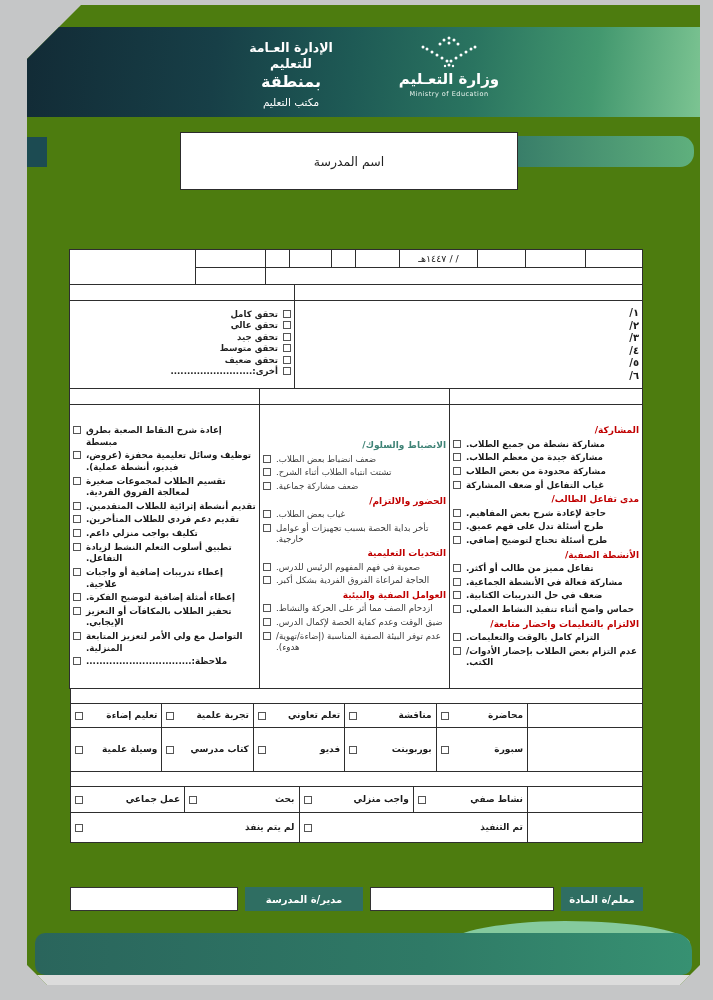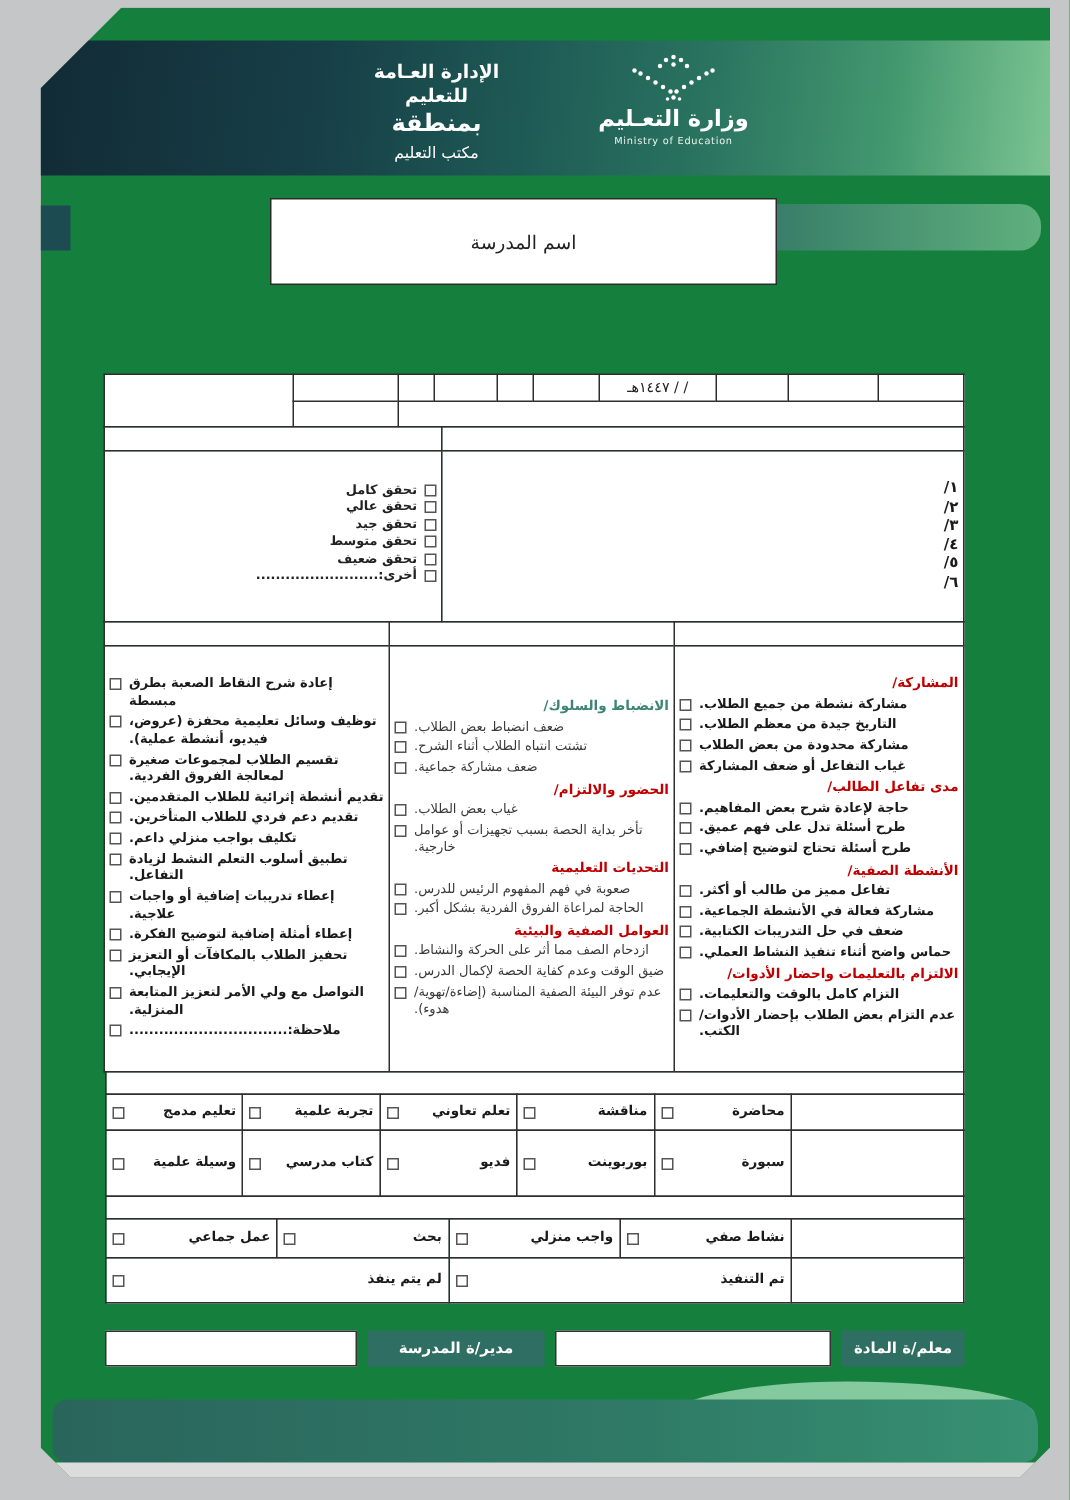--- a/index.html
+++ b/index.html
@@ -1,19 +1,19 @@
 <!DOCTYPE html>
 <html lang="ar"><head>
 <meta charset="utf-8">
 <style>
   *{box-sizing:border-box;margin:0;padding:0}
   html,body{width:713px}
   body{font-family:"DejaVu Sans",sans-serif;background:#b9babb}
   .canvas{position:relative;width:713px;height:1000px;background:#c5c6c7;overflow:hidden}
-  .page{position:absolute;left:27px;top:5px;width:673px;height:980px;background:#15803d;
+  .page{position:absolute;left:27px;top:5px;width:673px;height:980px;background:#4d7c0f;
         clip-path:polygon(54px 0,100% 0,100% calc(100% - 20px),calc(100% - 20px) 100%,20px 100%,0 calc(100% - 20px),0 54px)}
   
   .band{position:absolute;left:0;top:22px;width:100%;height:90px;
         background:linear-gradient(96deg,#122b36 0%,#173f47 28%,#1e5a55 48%,#2a7460 66%,#43986f 84%,#7cc492 100%)}
   .org{position:absolute;top:13px;left:200px;width:128px;color:#fff;text-align:center;direction:rtl}
   .org-l1{font-size:12.5px;font-weight:bold;line-height:1.25}
   .org-l2{font-size:16px;font-weight:bold;margin-top:1px}
   .org-l3{font-size:10.5px;margin-top:5px}
   .logo{position:absolute;top:8px;left:356px;width:132px;text-align:center;color:#fff}
   .logo svg{display:block;margin:0 auto}
@@ -33,21 +33,21 @@
   table.tbl + table.tbl{margin-top:-1px}
   .tbl td{border:1px solid #2e2e2e;padding:0 2px;vertical-align:middle;background:#fff}
   .th{background:#2f6e62;color:#fff;font-weight:bold;font-size:10px;text-align:center}
   .info-tbl tr:first-child td{height:18px}
   .info-tbl tr:last-child td{height:17px}
   .info-tbl .th{font-size:9.5px}
   .val{background:#fff}
   .date{font-size:9.5px;text-align:center;color:#222}
   
   .obj-hdr td{height:16px}
-  .obj-body td{height:78px;vertical-align:top;padding:19px 3px}
+  .obj-body td{height:78px;vertical-align:top;padding:6px 3px}
   .obj-line{font-size:10px;font-weight:bold;color:#1a1a1a;text-align:right;height:12.5px;line-height:12.5px}
   .level-row{display:flex;align-items:center;gap:5px;margin:1.5px 0;direction:rtl}
   .lvl{font-size:8.6px;font-weight:bold;color:#222}
   .cb{flex:0 0 auto;width:8px;height:8px;border:1px solid #555;background:#fff;display:inline-block}
   
   .main-hdr td{height:16px;font-size:9.5px}
   .main-col{vertical-align:top;height:284px;padding:2px 3px}
   .grp{color:#c00000;font-weight:bold;font-size:9px;text-align:right;margin:3px 1px 2px;line-height:1.2}
   .grp.teal{color:#3f8376}
   .item{display:flex;justify-content:space-between;align-items:flex-start;margin:2.5px 1px;line-height:1.3;direction:rtl}
@@ -229,21 +229,21 @@
           <td class="th">تدخلات داعمة</td>
         </tr>
         <tr>
           <td class="main-col col-right">
                 <div class="grp">المشاركة/</div>
                 <div class="item">
                   <span class="txt">مشاركة نشطة من جميع الطلاب.</span>
                   <span class="cb"></span>
                 </div>
                 <div class="item">
-                  <span class="txt">التاريخ جيدة من معظم الطلاب.</span>
+                  <span class="txt">مشاركة جيدة من معظم الطلاب.</span>
                   <span class="cb"></span>
                 </div>
                 <div class="item">
                   <span class="txt">مشاركة محدودة من بعض الطلاب</span>
                   <span class="cb"></span>
                 </div>
                 <div class="item">
                   <span class="txt">غياب التفاعل أو ضعف المشاركة</span>
                   <span class="cb"></span>
                 </div>
@@ -270,21 +270,21 @@
                   <span class="cb"></span>
                 </div>
                 <div class="item">
                   <span class="txt">ضعف في حل التدريبات الكتابية.</span>
                   <span class="cb"></span>
                 </div>
                 <div class="item">
                   <span class="txt">حماس واضح أثناء تنفيذ النشاط العملي.</span>
                   <span class="cb"></span>
                 </div>
-                <div class="grp">الالتزام بالتعليمات واحضار الأدوات/</div>
+                <div class="grp">الالتزام بالتعليمات واحضار متابعة/</div>
                 <div class="item">
                   <span class="txt">التزام كامل بالوقت والتعليمات.</span>
                   <span class="cb"></span>
                 </div>
                 <div class="item">
                   <span class="txt">عدم التزام بعض الطلاب بإحضار الأدوات/الكتب.</span>
                   <span class="cb"></span>
                 </div>
               </td>
           <td class="main-col col-mid">
@@ -425,21 +425,21 @@
                 </div>
               </td>
               <td class="opt-cell">
                 <div class="opt">
                   <span class="txt">تجربة علمية</span>
                   <span class="cb"></span>
                 </div>
               </td>
               <td class="opt-cell">
                 <div class="opt">
-                  <span class="txt">تعليم مدمج</span>
+                  <span class="txt">تعليم إضاءة</span>
                   <span class="cb"></span>
                 </div>
               </td>
             </tr>
       </tbody>
         </table>
       <table class="tbl">
         <colgroup>
             <col style="width:115px">
             <col>

